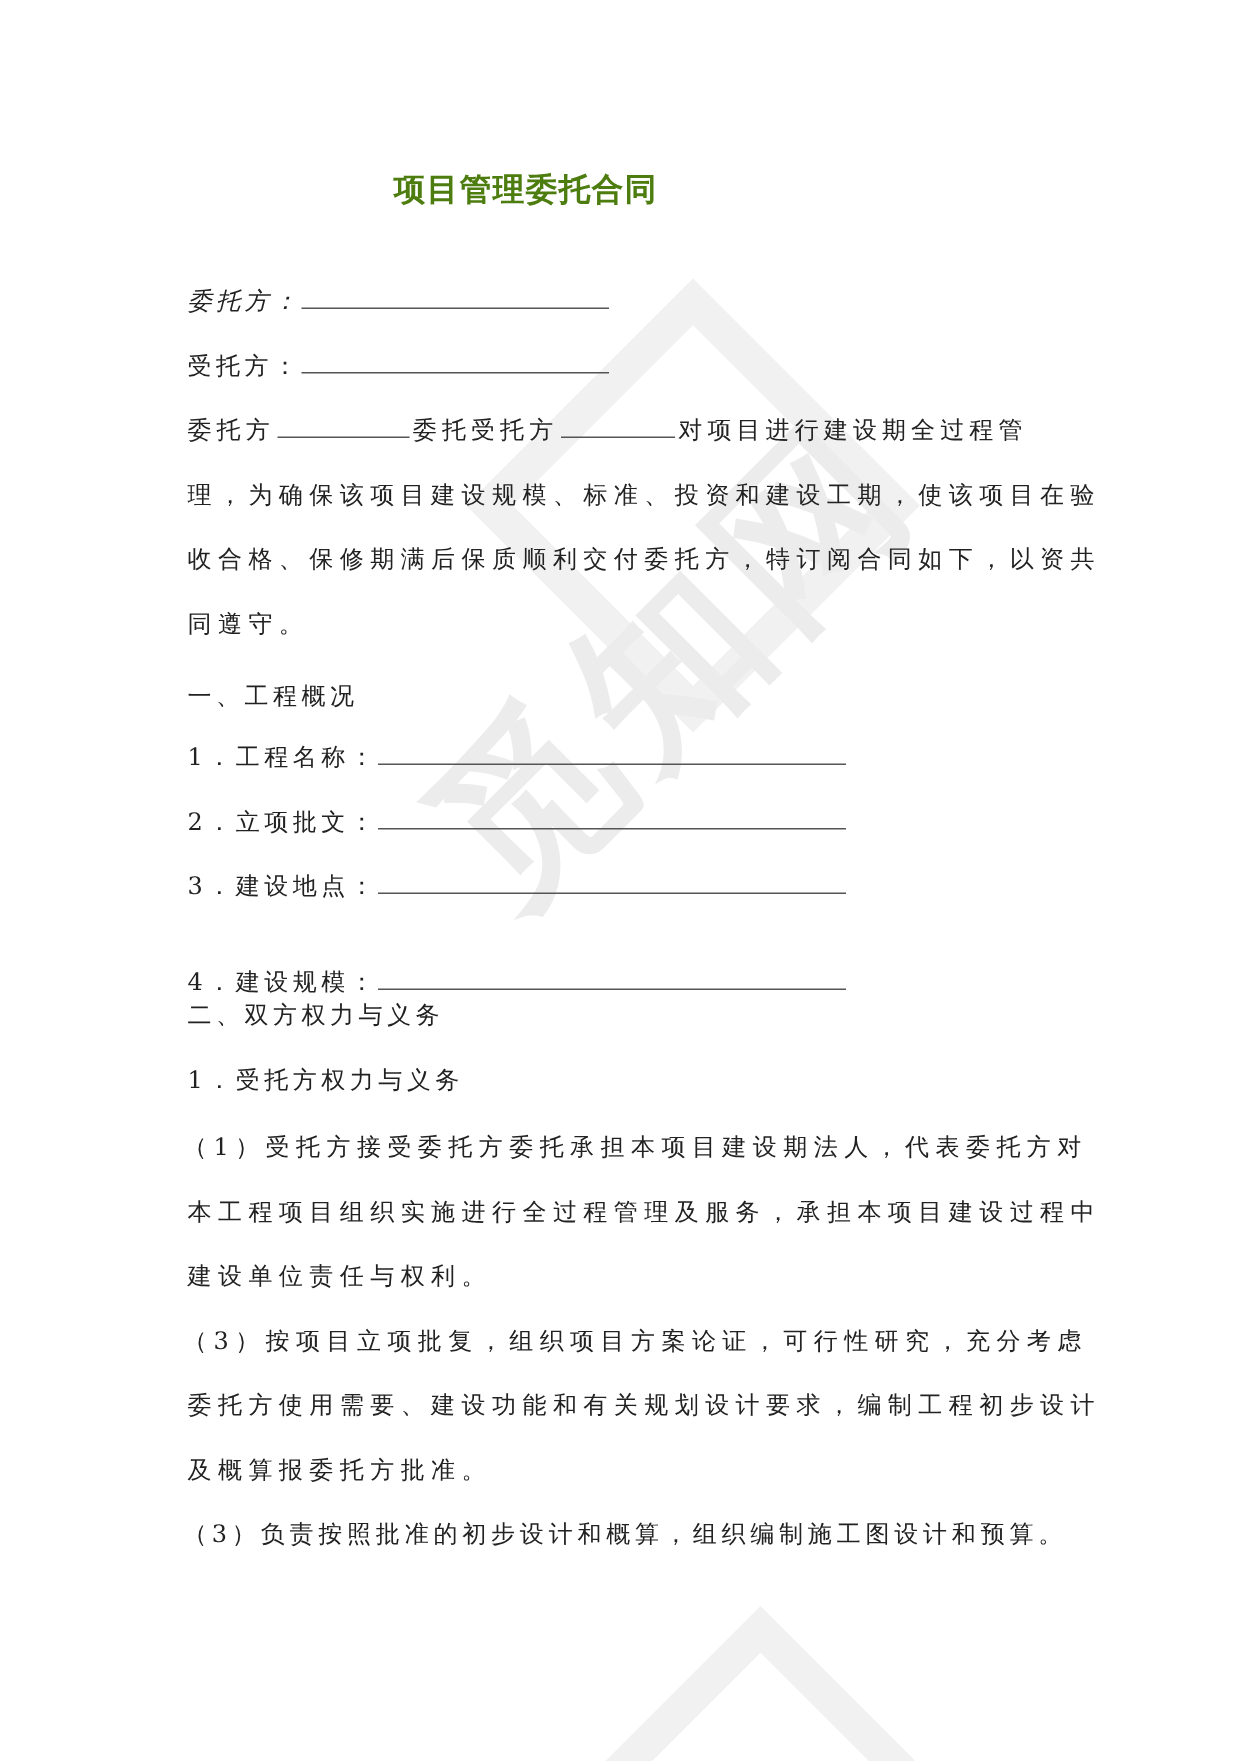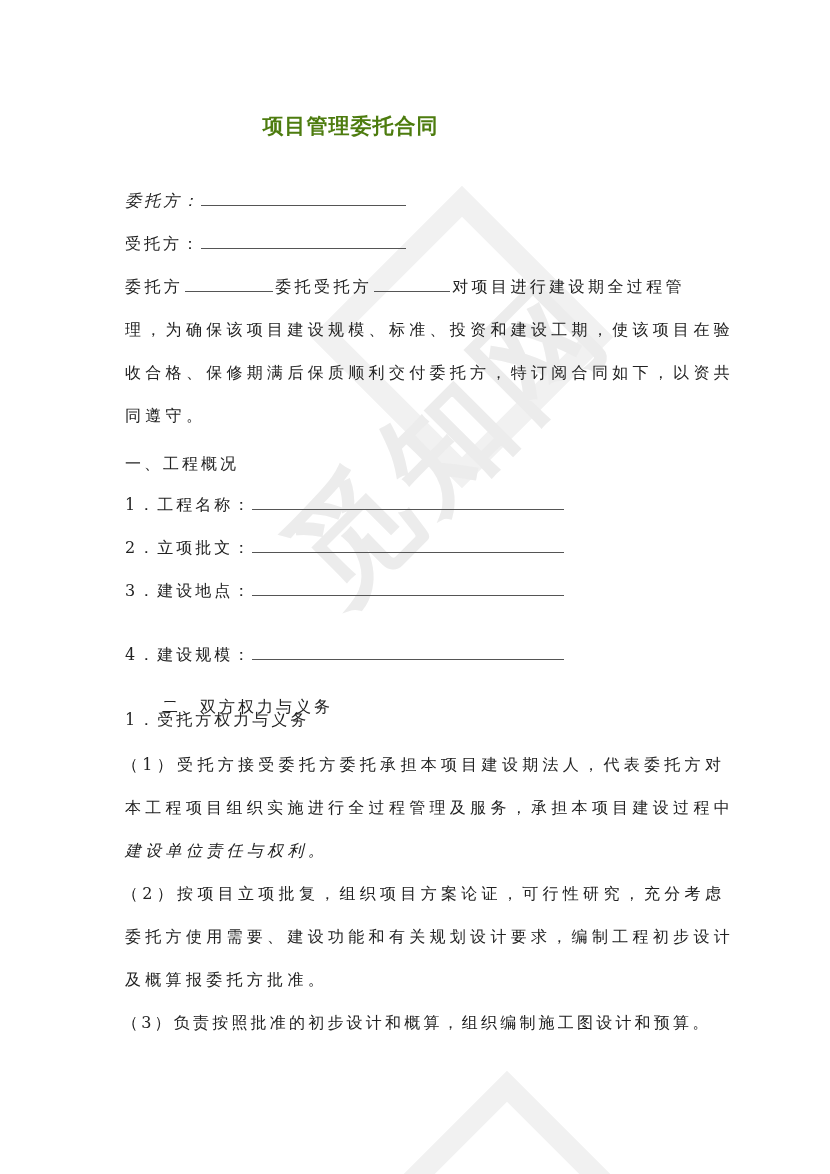--- a/index.html
+++ b/index.html
@@ -116,27 +116,27 @@
     <div class="line" style="top:537px;">
       <span>2．立项批文：</span><span class="blank blank-field"></span>
     </div>
     <div class="line" style="top:580px;text-align:right;">
       <span>3．建设地点：</span><span class="blank blank-field"></span>
     </div>
     <div class="line" style="top:623px;margin-top:21px;">
       <span>4．建设规模：</span><span class="blank blank-field"></span>
     </div>
 
-    <div class="line" style="top:696px;margin-left:37px;">二、双方权力与义务</div>
+    <div class="line" style="top:666px;">二、双方权力与义务</div>
     <div class="line" style="top:709px;">1．受托方权力与义务</div>
 
     <div class="line para-line" style="top:754px; left:122px;">（1）受托方接受委托方委托承担本项目建设期法人，代表委托方对</div>
     <div class="line para-line" style="top:797px;">本工程项目组织实施进行全过程管理及服务，承担本项目建设过程中</div>
-    <div class="line para-line" style="top:840px;font-style:italic;">建设单位责任与权利。</div>
+    <div class="line para-line" style="top:840px;">建设单位责任与权利。</div>
 
-    <div class="line para-line" style="top:883px; left:122px;">（2）按项目立项批复，组织项目方案论证，可行性研究，充分考虑</div>
+    <div class="line para-line" style="top:883px; left:122px;">（3）按项目立项批复，组织项目方案论证，可行性研究，充分考虑</div>
     <div class="line para-line" style="top:926px;">委托方使用需要、建设功能和有关规划设计要求，编制工程初步设计</div>
     <div class="line para-line" style="top:969px;">及概算报委托方批准。</div>
 
     <div class="line" style="top:1012px; left:122px; letter-spacing:3.2px;">（3）负责按照批准的初步设计和概算，组织编制施工图设计和预算。</div>
 
   </div>
 </div>
 
 </body></html>

